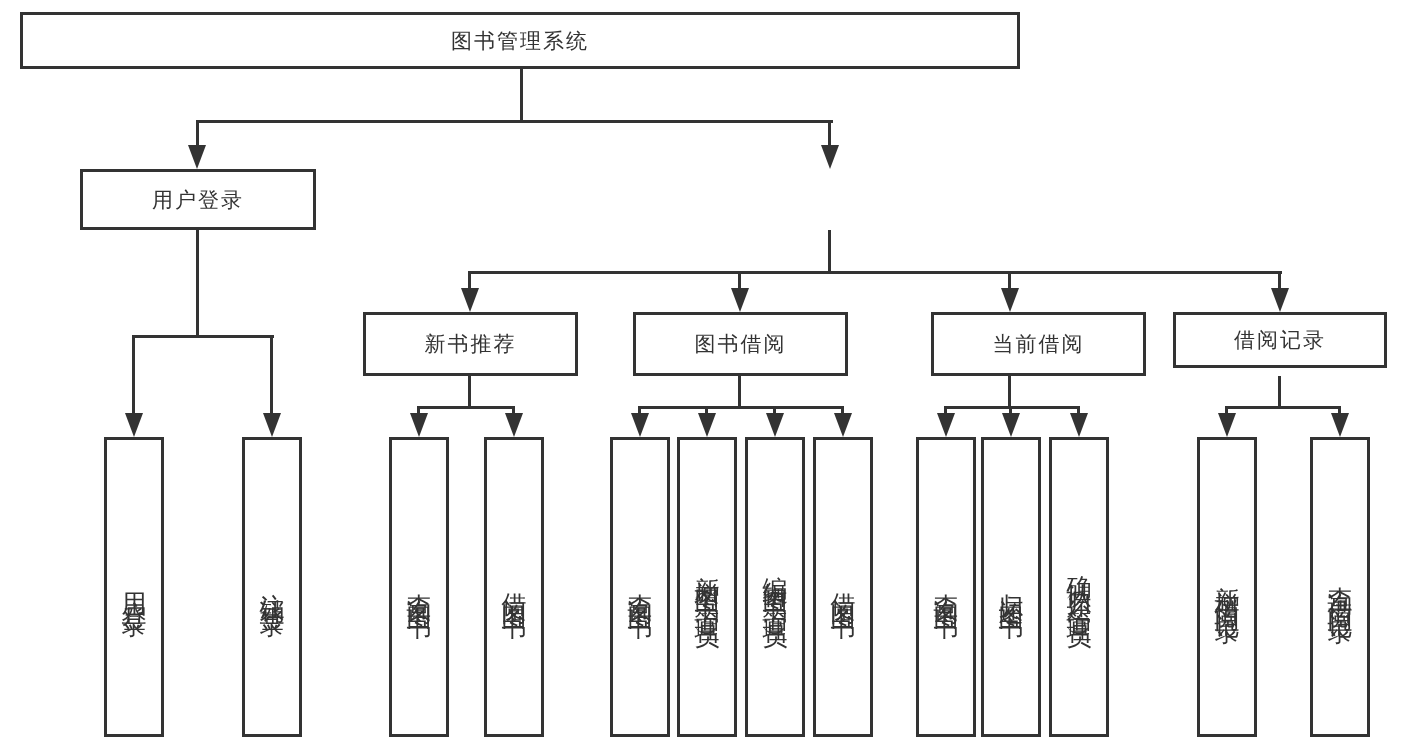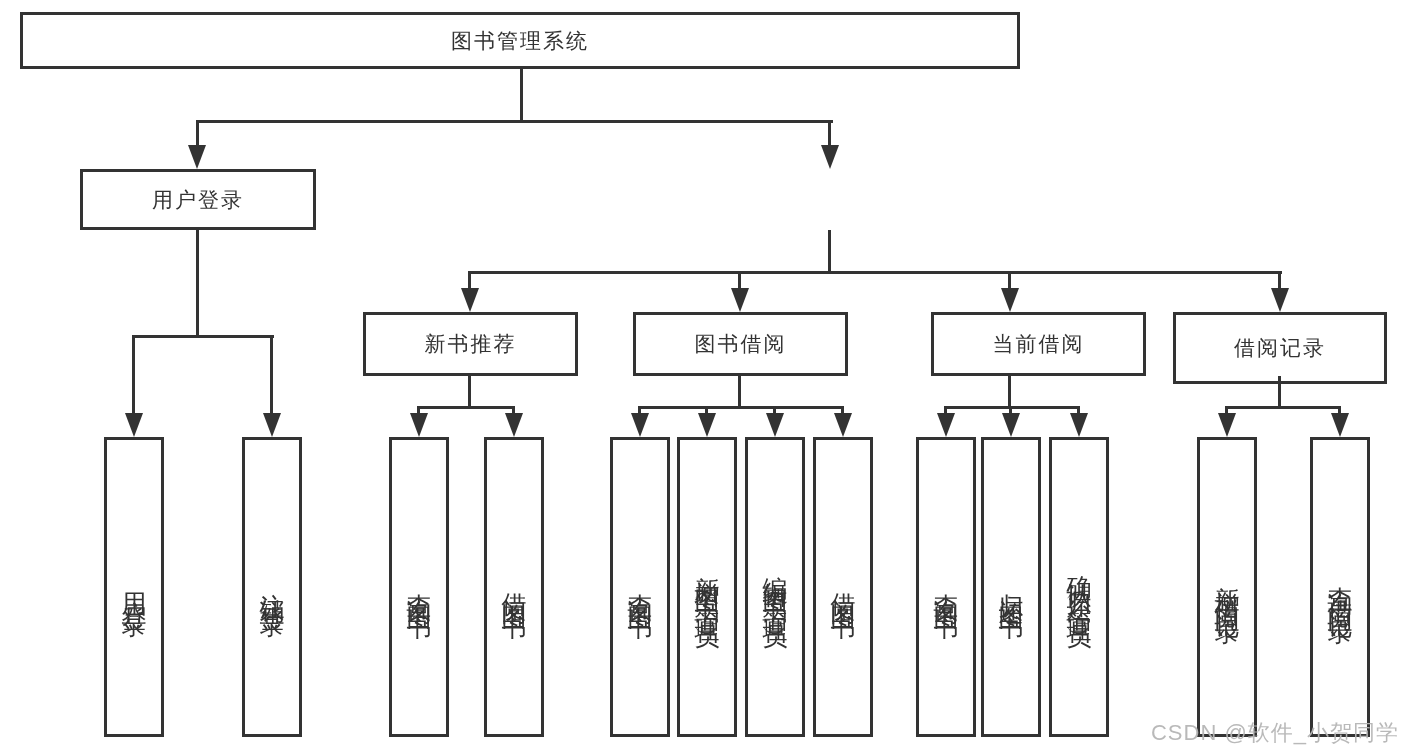--- a/index.html
+++ b/index.html
@@ -110,21 +110,21 @@
 
   <div class="box" style="left:633px; top:312px; width:215px; height:64px;">
     <span class="hlabel">图书借阅</span>
   </div>
   <div class="box" style="left:363px; top:312px; width:215px; height:64px;">
     <span class="hlabel">新书推荐</span>
   </div>
   <div class="box" style="left:903px; top:312px; width:215px; height:64px;margin-left:28px;">
     <span class="hlabel">当前借阅</span>
   </div>
-  <div class="box" style="left:1173px; top:312px; width:214px; height:72px;">
+  <div class="box" style="left:1173px; top:312px; width:214px; height:56px;">
     <span class="hlabel">借阅记录</span>
   </div>
 
   <div class="vline" style="left:468px; top:376px; height:33px;"></div>
   <div class="hline" style="left:417px; top:406px; width:98px;"></div>
   <div class="vline" style="left:417px; top:406px; height:10px;"></div>
   <div class="arrow" style="left:410px; top:413px;"></div>
   <div class="vline" style="left:512px; top:406px; height:10px;"></div>
   <div class="arrow" style="left:505px; top:413px;"></div>
 
@@ -192,15 +192,14 @@
     <span class="vlabel">确认归还（管理员）</span>
   </div>
 
   <div class="box col" style="left:1197px;">
     <span class="vlabel">新增借阅记录</span>
   </div>
   <div class="box col" style="left:1310px;">
     <span class="vlabel">查询借阅记录</span>
   </div>
 
-  <div class="watermark">CSDN @软件_小贺同学</div>
 
 </div>
 
 </body></html>

